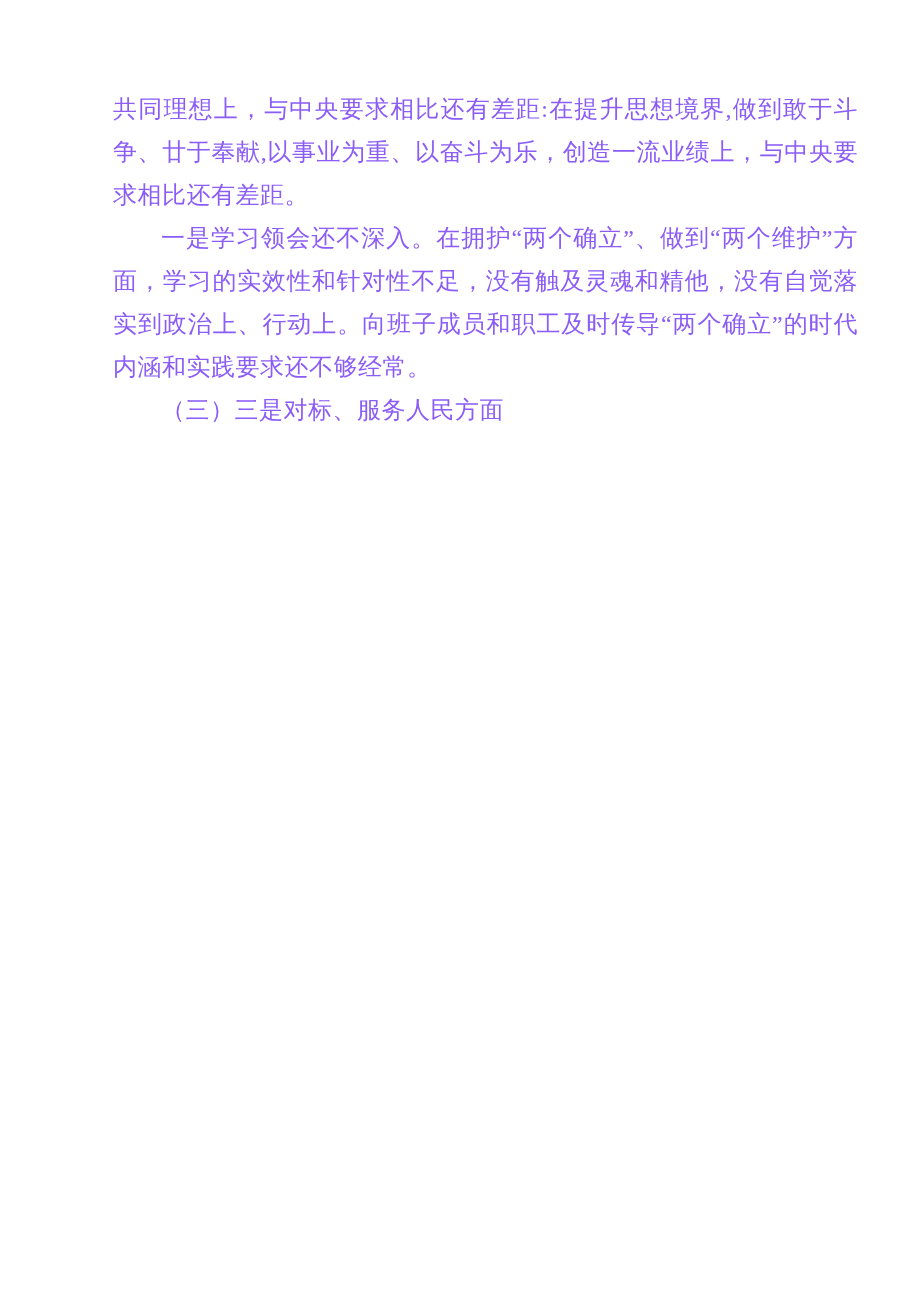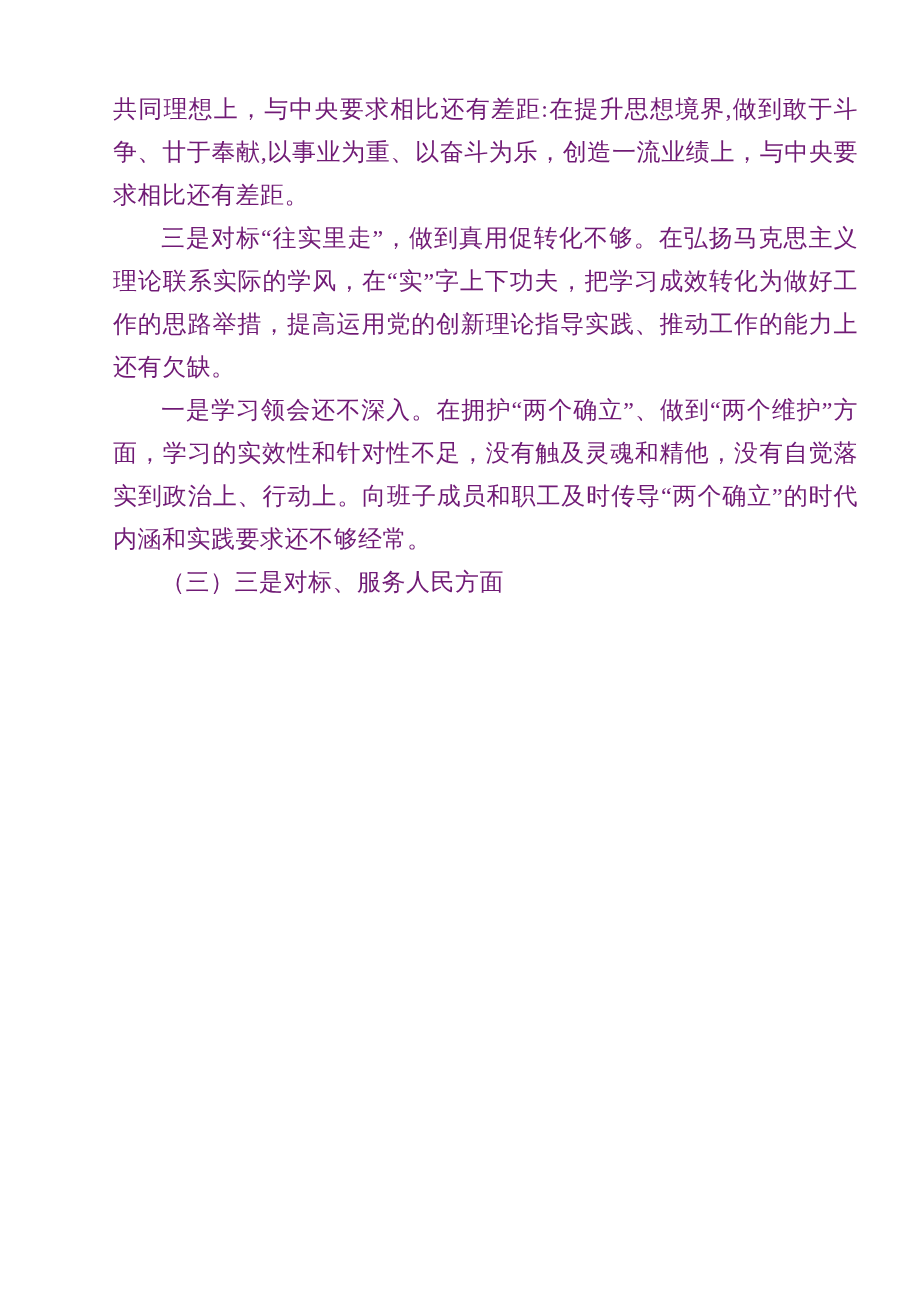--- a/index.html
+++ b/index.html
@@ -18,36 +18,35 @@
     width: 920px;
     height: 1301px;
     padding: 88px 62px 0 113px;
     background: #ffffff;
   }
   .doc-body p {
     margin: 0;
     padding: 0;
     font-size: 24px;
     line-height: 43px;
-    color: #701a75;
+    color: #8b5cf6;
     text-align: justify;
     text-justify: inter-ideograph;
     letter-spacing: 0.5px;
     word-break: break-all;
   }
   .doc-body p.indent {
     text-indent: 2em;
   }
   .doc-body p.no-indent {
     text-indent: 0;
   }
 </style>
 </head>
 <body>
 
 <div class="page">
   <div class="doc-body">
     <p class="no-indent">共同理想上，与中央要求相比还有差距:在提升思想境界,做到敢于斗争、廿于奉献,以事业为重、以奋斗为乐，创造一流业绩上，与中央要求相比还有差距。</p>
-    <p class="indent">三是对标“往实里走”，做到真用促转化不够。在弘扬马克思主义理论联系实际的学风，在“实”字上下功夫，把学习成效转化为做好工作的思路举措，提高运用党的创新理论指导实践、推动工作的能力上还有欠缺。</p>
     <p class="indent">一是学习领会还不深入。在拥护“两个确立”、做到“两个维护”方面，学习的实效性和针对性不足，没有触及灵魂和精他，没有自觉落实到政治上、行动上。向班子成员和职工及时传导“两个确立”的时代内涵和实践要求还不够经常。</p>
     <p class="indent">（三）三是对标、服务人民方面</p>
   </div>
 </div>
 
 </body></html>

